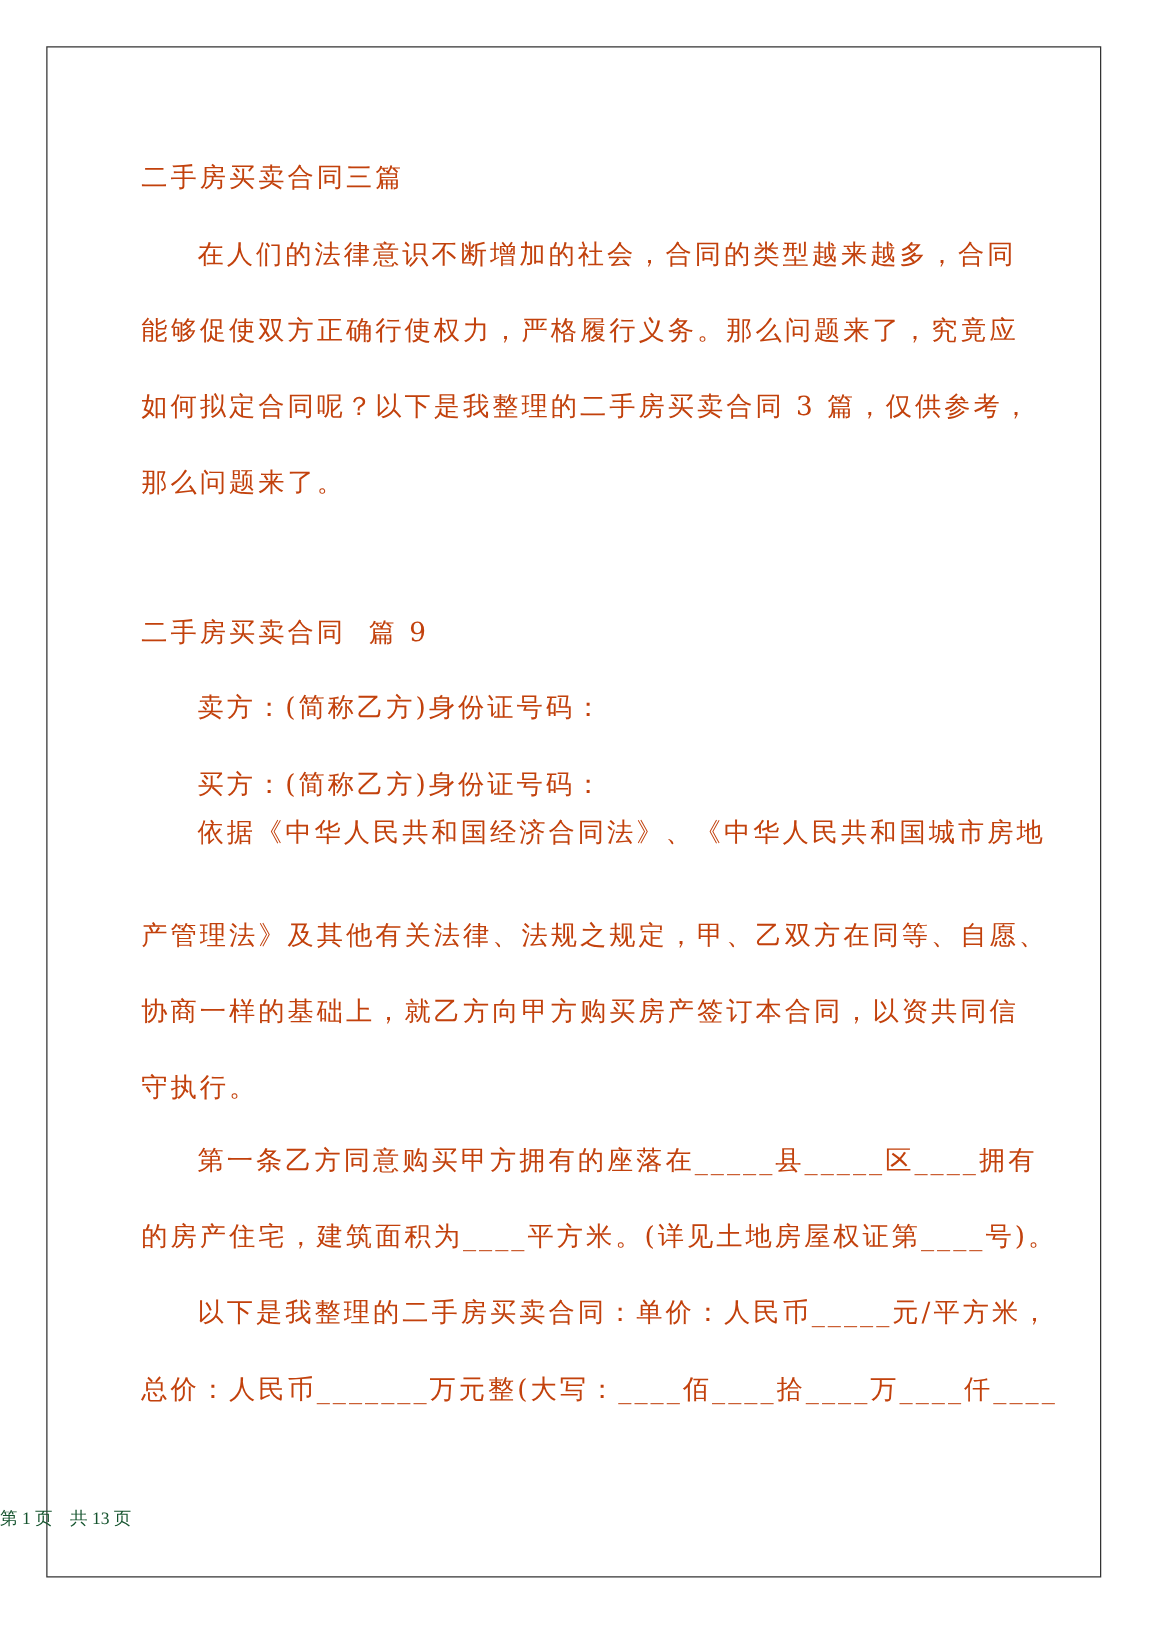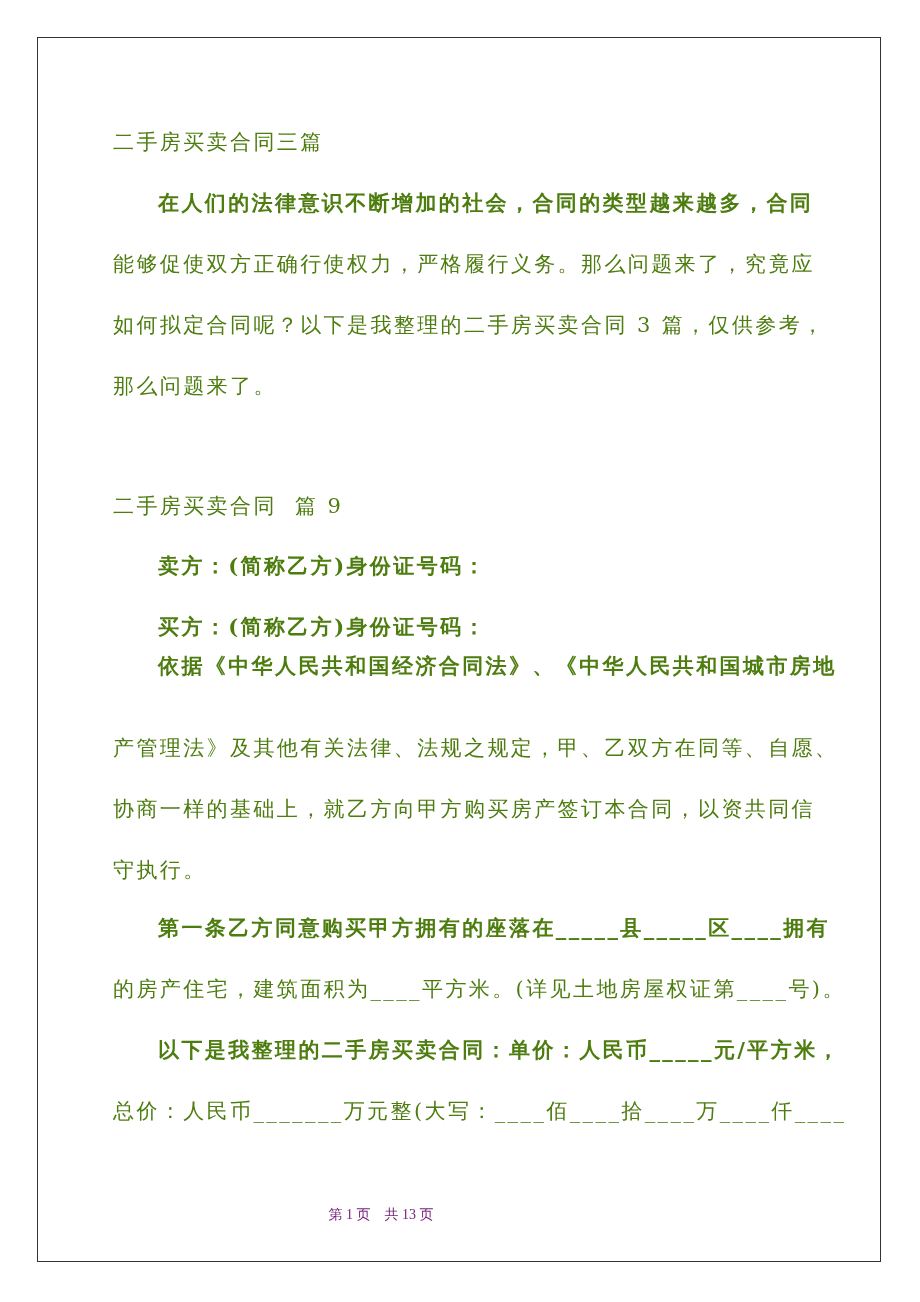--- a/index.html
+++ b/index.html
@@ -5,29 +5,29 @@
     html, body { margin: 0; padding: 0; background: #ffffff; }
     body { width: 920px; height: 1302px; position: relative; overflow: hidden; }
     .page-frame {
       position: absolute; left: 37px; top: 37px;
       width: 844px; height: 1225px;
       border: 1px solid #333333; box-sizing: border-box;
     }
     .line {
       position: absolute; left: 113px;
       font-family: "DejaVu Serif", "Liberation Serif", serif;
-      font-size: 21px; color: #4d7c0f; white-space: pre;
+      font-size: 21px; color: #c2410c; white-space: pre;
       line-height: 24px; letter-spacing: 2.4px;
     }
-    .indent { left: 158px; font-weight: bold; }
+    .indent { left: 158px; }
     .footer {
       position: absolute; left: 0; width: 762px; top: 1206px;
-      text-align: center;
+      text-align: left;
       font-family: "Liberation Serif", "DejaVu Serif", serif;
-      font-size: 14px; color: #701a75; white-space: pre;
+      font-size: 14px; color: #14532d; white-space: pre;
     }
   </style>
 </head>
 <body>
 
 <div class="page-frame"></div>
 
 <div class="line" style="top:130px">二手房买卖合同三篇</div>
 
 <div class="line indent" style="top:191px">在人们的法律意识不断增加的社会，合同的类型越来越多，合同</div>

